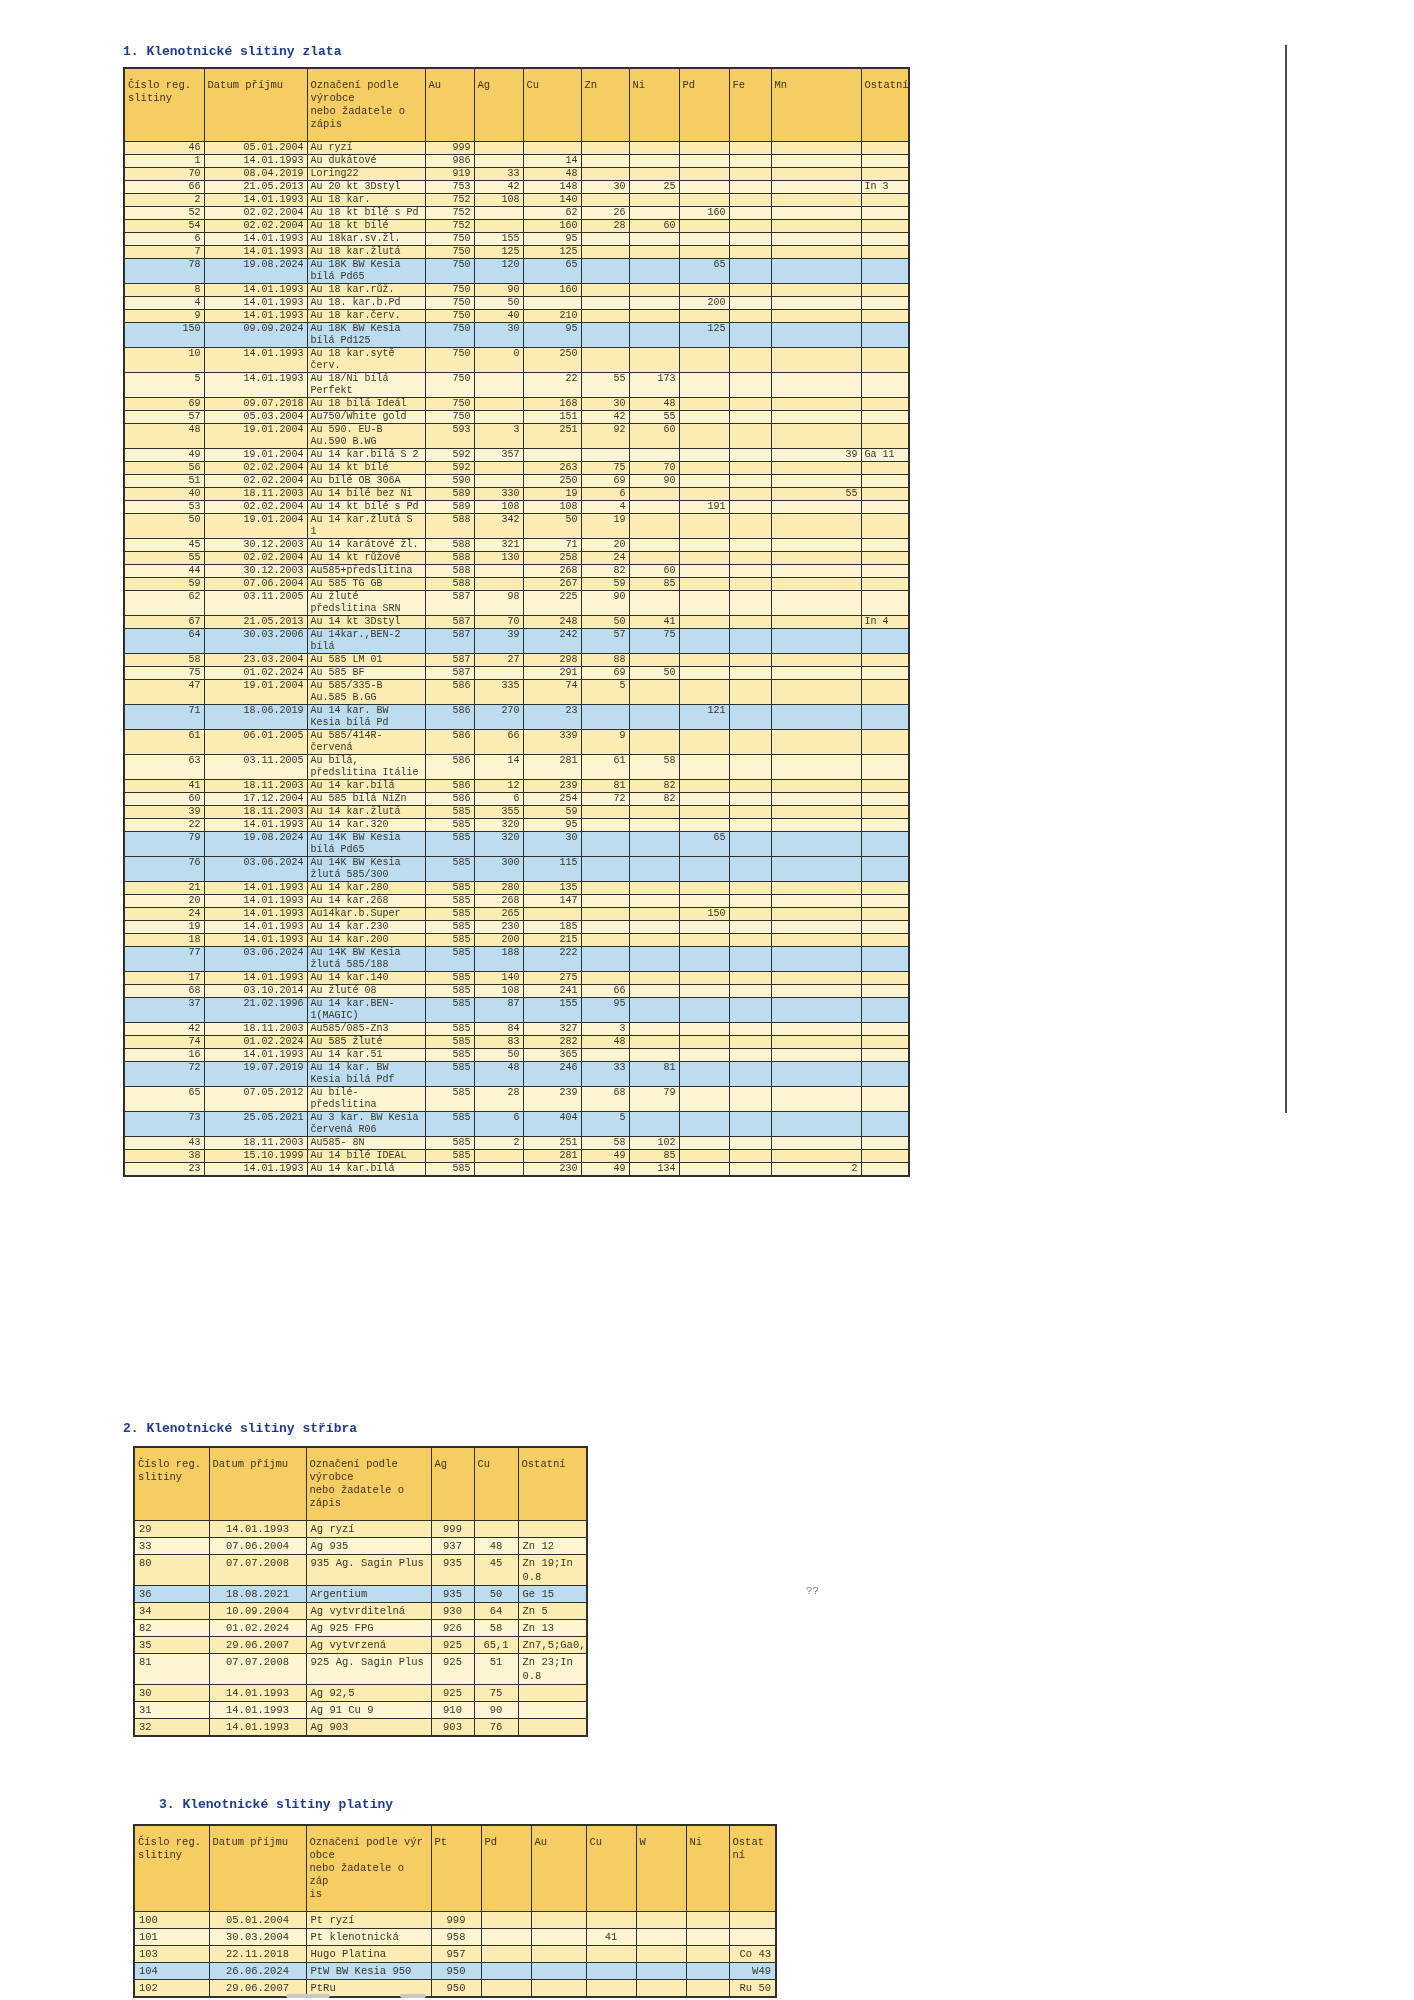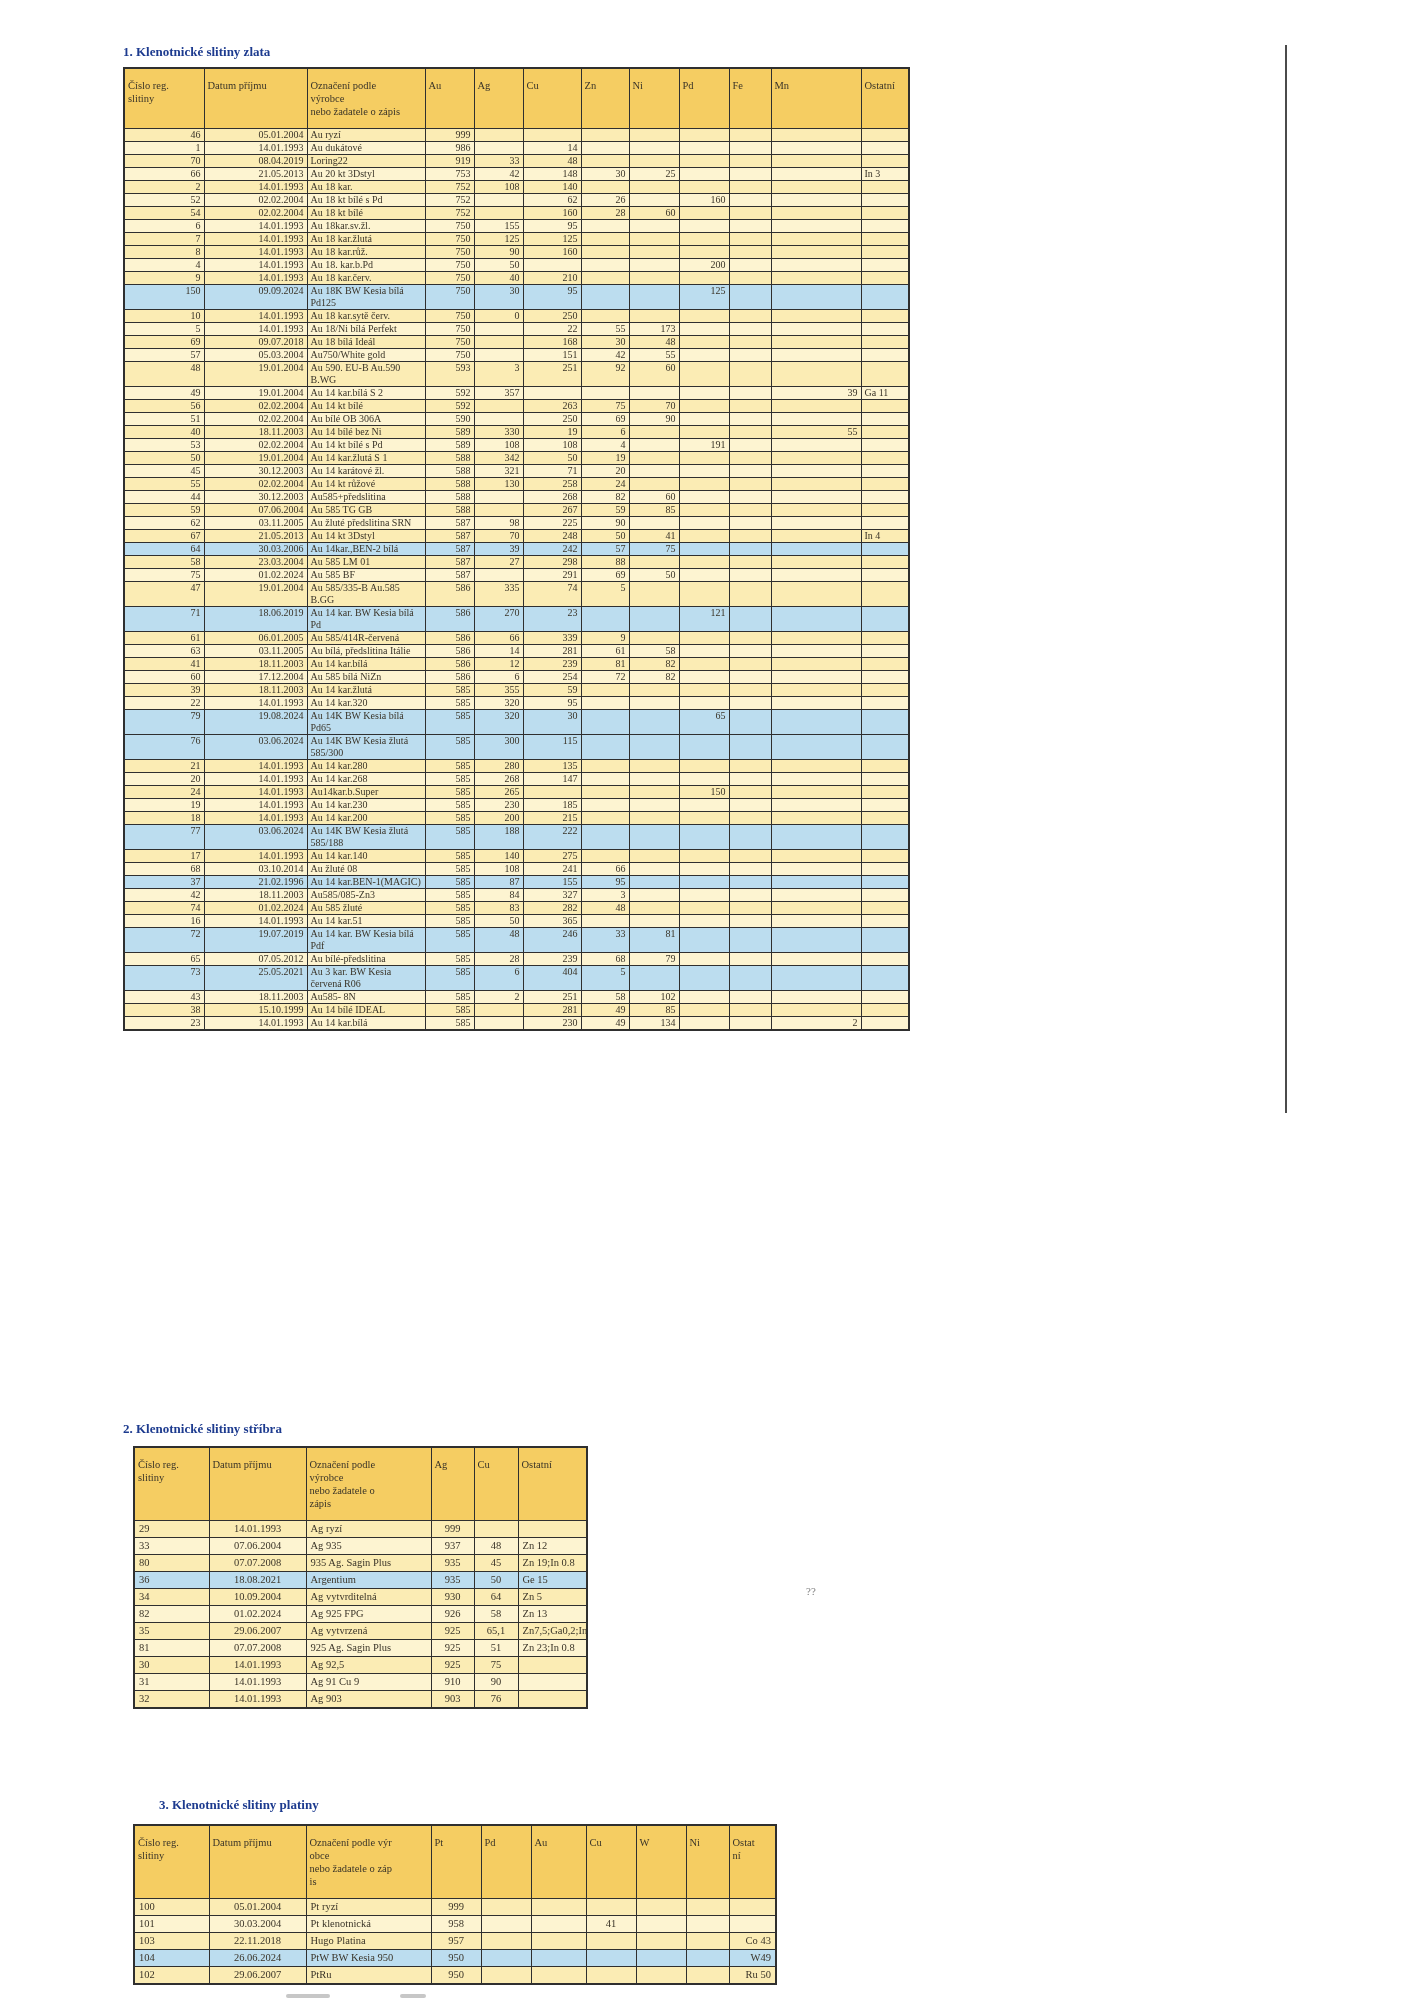--- a/index.html
+++ b/index.html
@@ -1,21 +1,21 @@
 <!DOCTYPE html>
 <html><head>
 <meta charset="utf-8">
 <style>
   html,body{margin:0;padding:0;background:#ffffff;}
   .doc{
     position:relative;
     width:1414px;
     height:2000px;
     background:#ffffff;
-    font-family:Liberation Serif, serif;
+    font-family:Liberation Mono, monospace;
     color:#3a3428;
     overflow:hidden;
   }
   .sec-title{
     position:absolute;
     font-weight:bold;
     font-size:13px;
     color:#1d3b8f;
     white-space:nowrap;
   }
@@ -237,20 +237,34 @@
           <td class="al-r">750</td>
           <td class="al-r">125</td>
           <td class="al-r">125</td>
           <td class="al-r"></td>
           <td class="al-r"></td>
           <td class="al-r"></td>
           <td class="al-r"></td>
           <td class="al-r"></td>
           <td class="al-l"></td>
         </tr>
+        <tr class="odd hl">
+          <td class="al-r">78</td>
+          <td class="al-r">19.08.2024</td>
+          <td class="al-l">Au 18K BW Kesia bílá Pd65</td>
+          <td class="al-r">750</td>
+          <td class="al-r">120</td>
+          <td class="al-r">65</td>
+          <td class="al-r"></td>
+          <td class="al-r"></td>
+          <td class="al-r">65</td>
+          <td class="al-r"></td>
+          <td class="al-r"></td>
+          <td class="al-l"></td>
+        </tr>
         <tr class="even">
           <td class="al-r">8</td>
           <td class="al-r">14.01.1993</td>
           <td class="al-l">Au 18 kar.růž.</td>
           <td class="al-r">750</td>
           <td class="al-r">90</td>
           <td class="al-r">160</td>
           <td class="al-r"></td>
           <td class="al-r"></td>
           <td class="al-r"></td>

